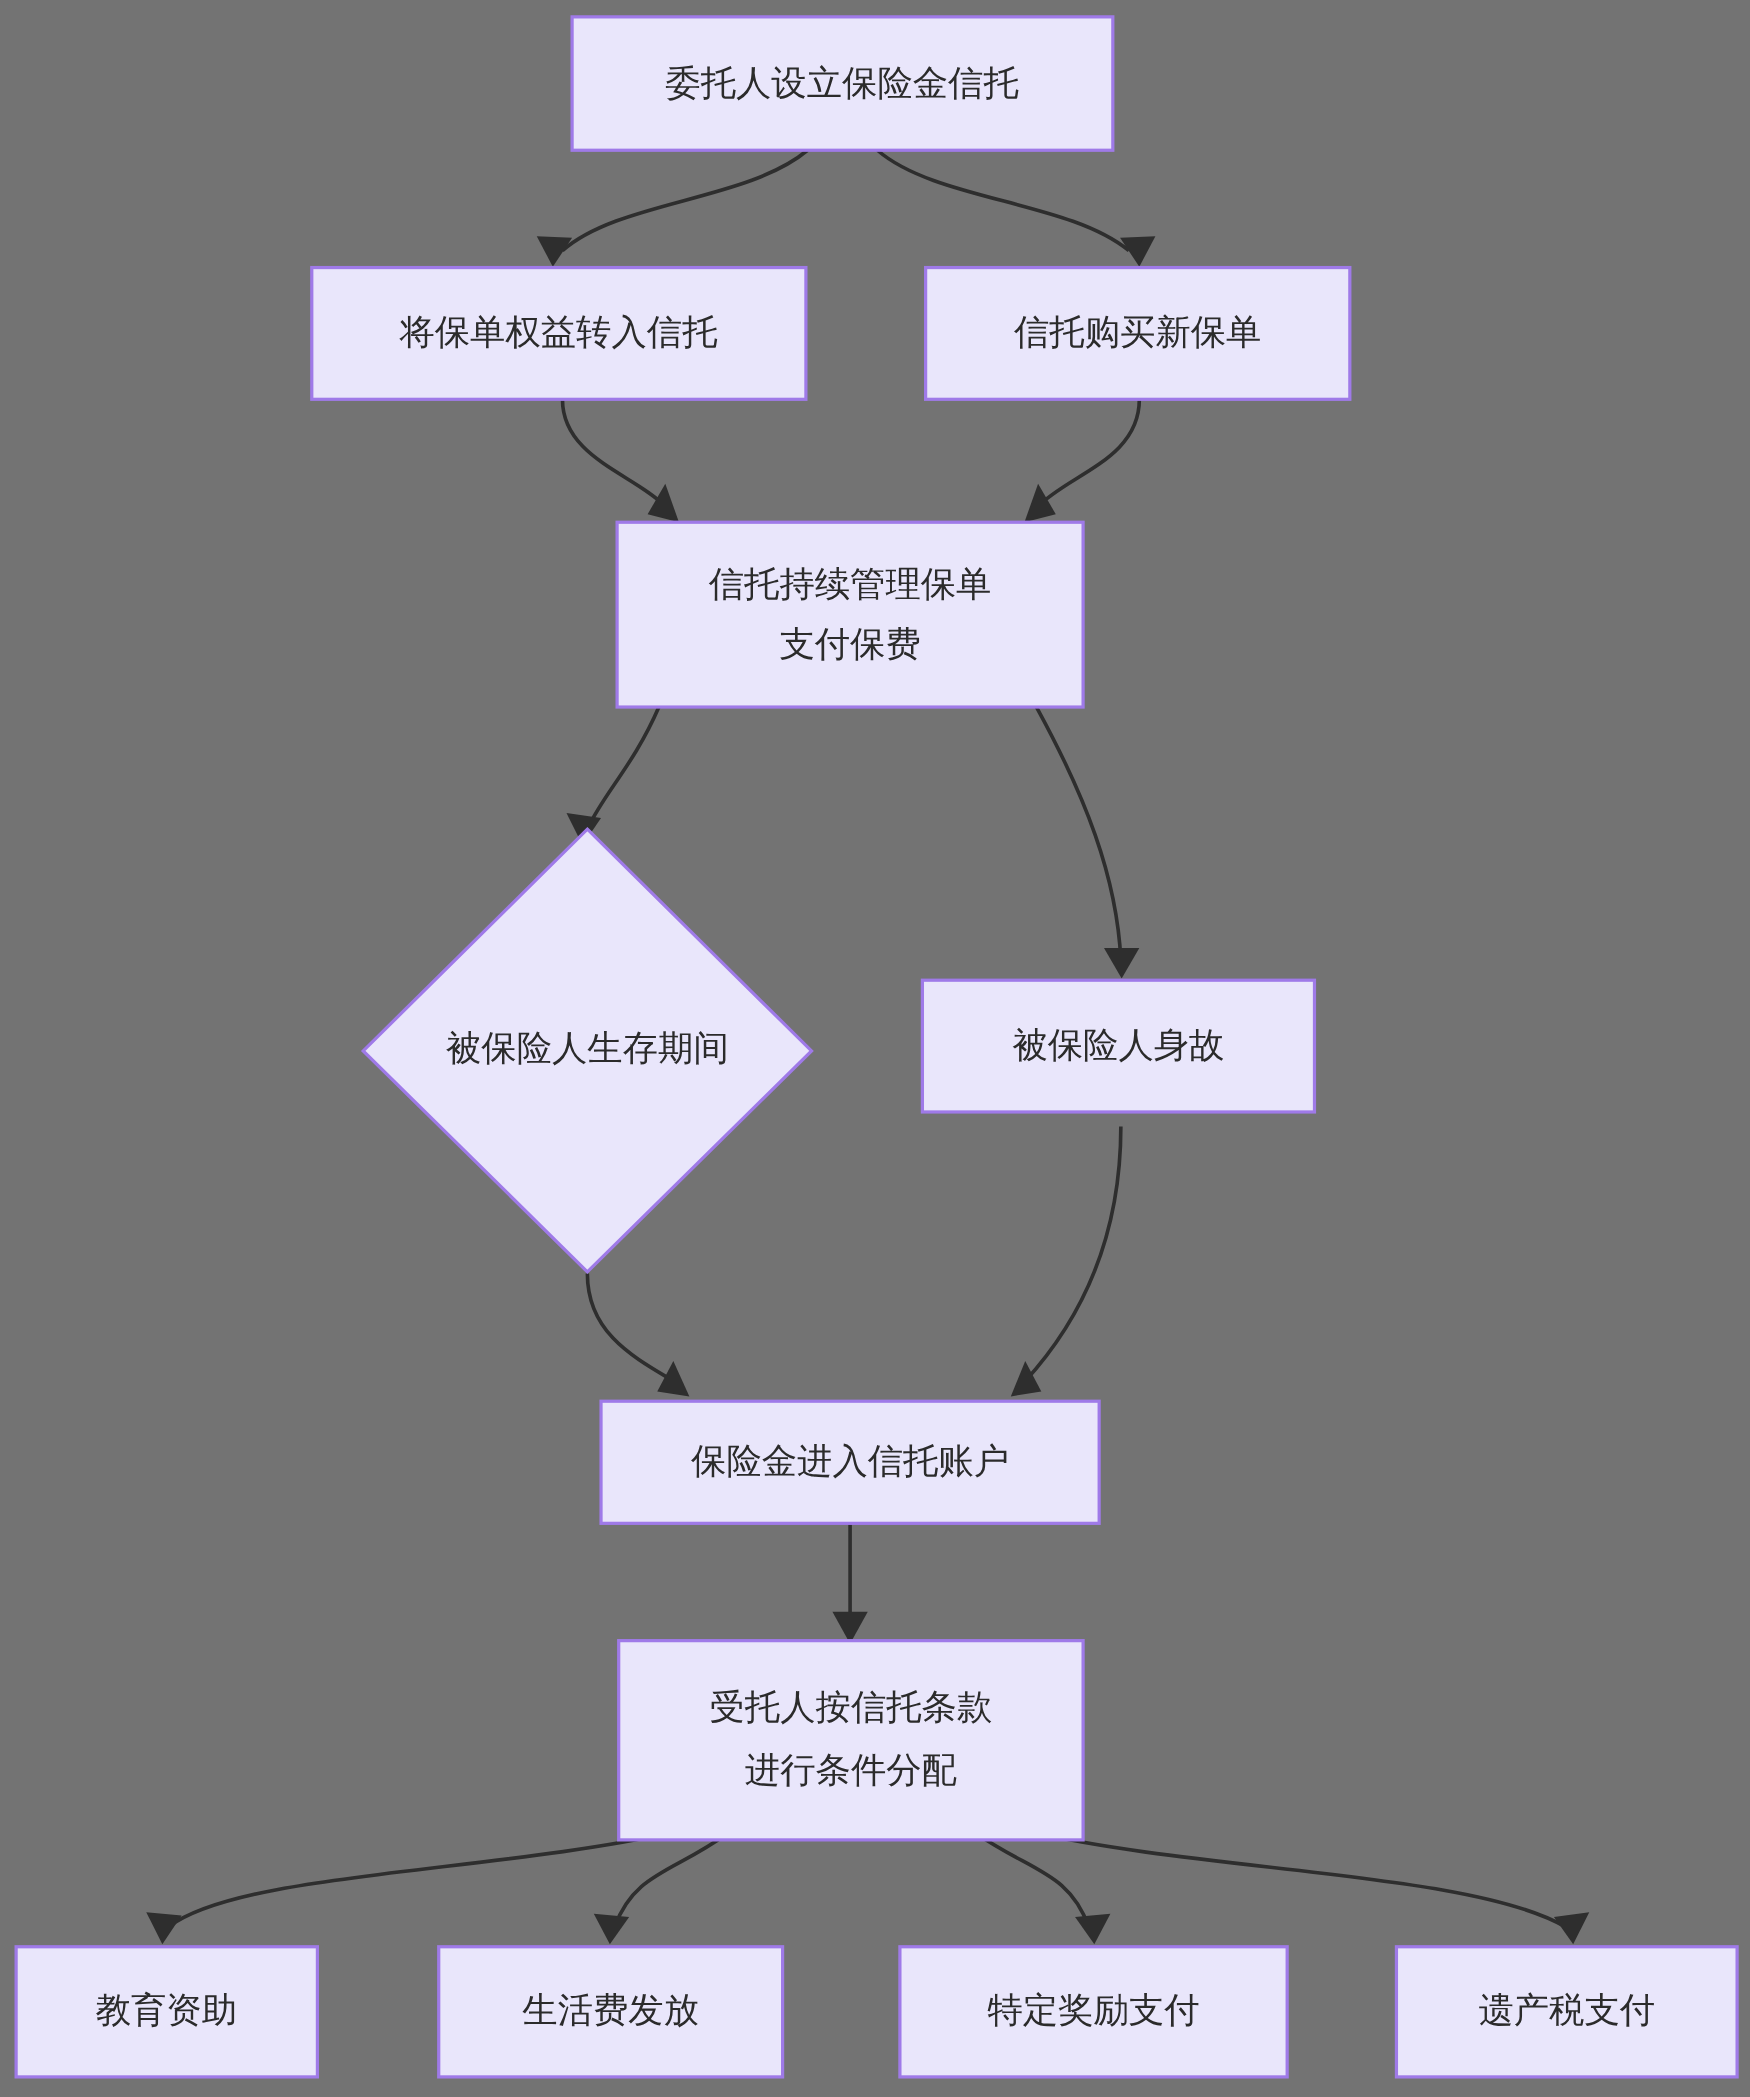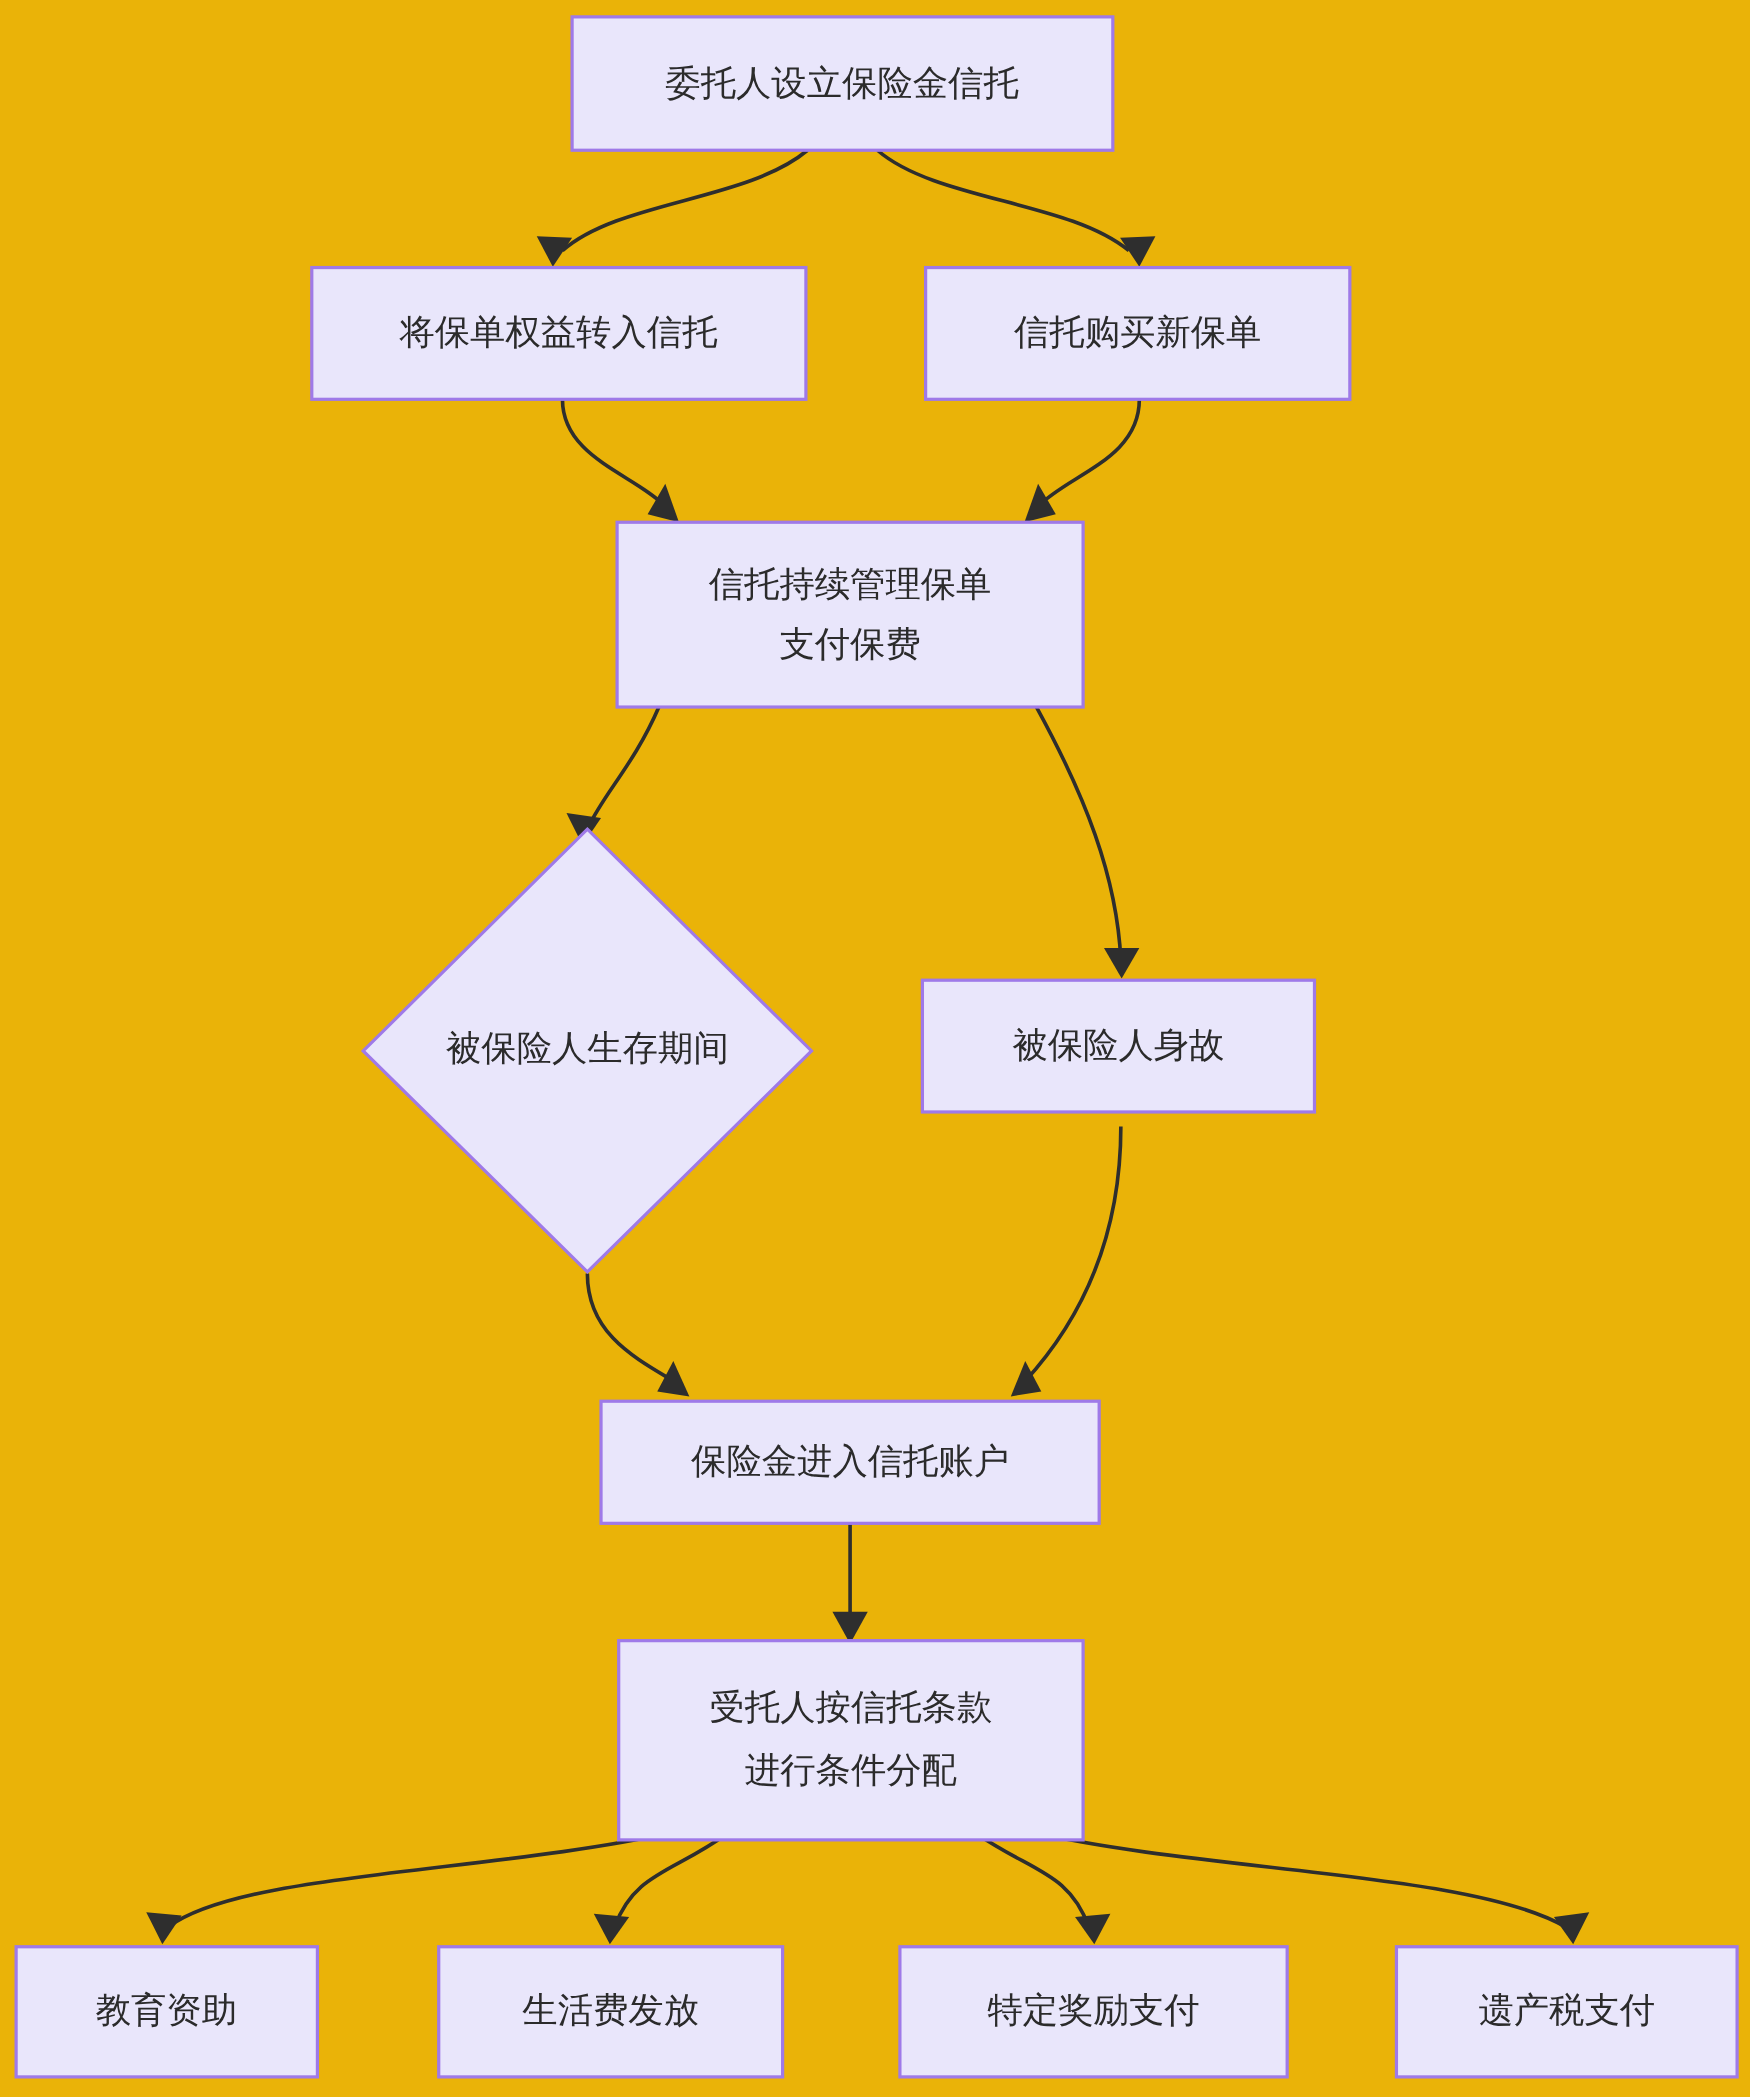--- a/index.html
+++ b/index.html
@@ -10,21 +10,21 @@
   body {
     width: 1750px;
     height: 2097px;
     font-family: "Liberation Sans", "DejaVu Sans", sans-serif;
     overflow: hidden;
   }
   #flowchart-root {
     position: relative;
     width: 1750px;
     height: 2097px;
-    background: #eab308;
+    background: #737373;
   }
   svg.flow-canvas {
     display: block;
     width: 1750px;
     height: 2097px;
   }
   .node-shape {
     fill: #e9e6fb;
     stroke: #9f7ae8;
     stroke-width: 4;

